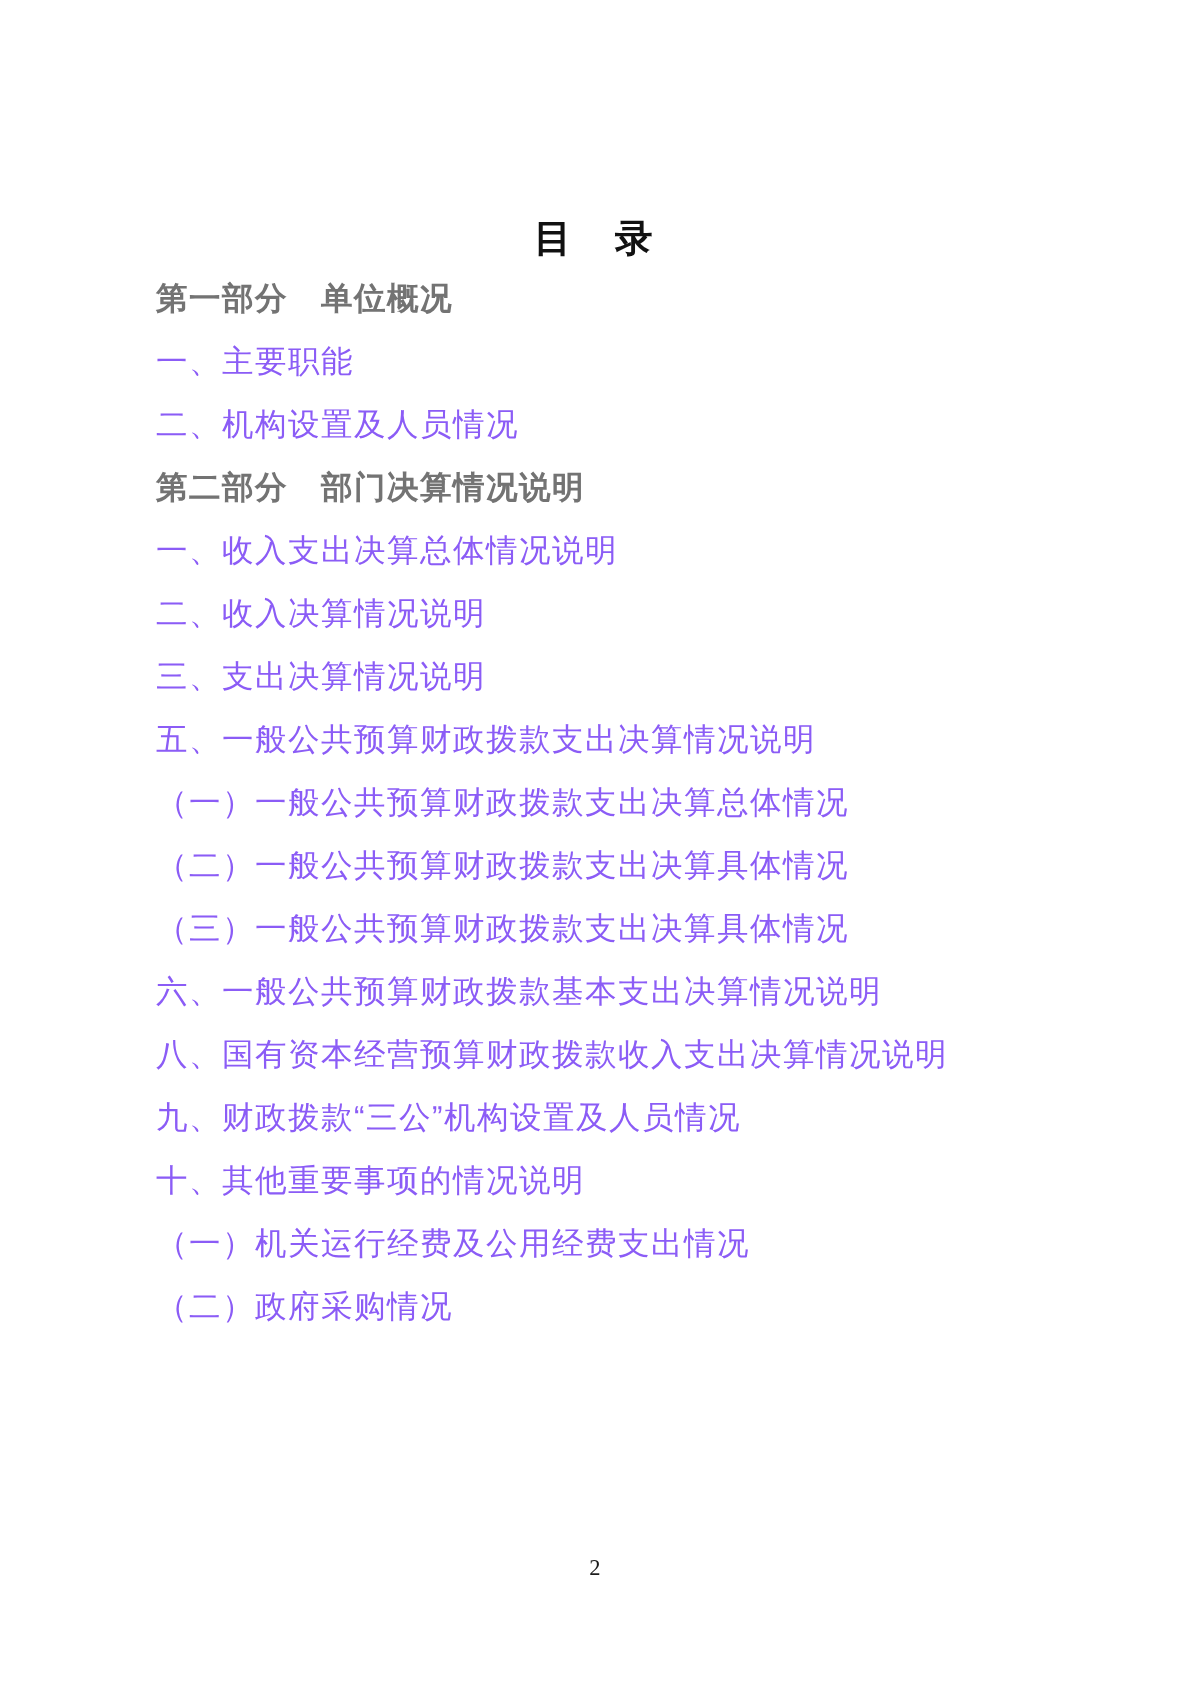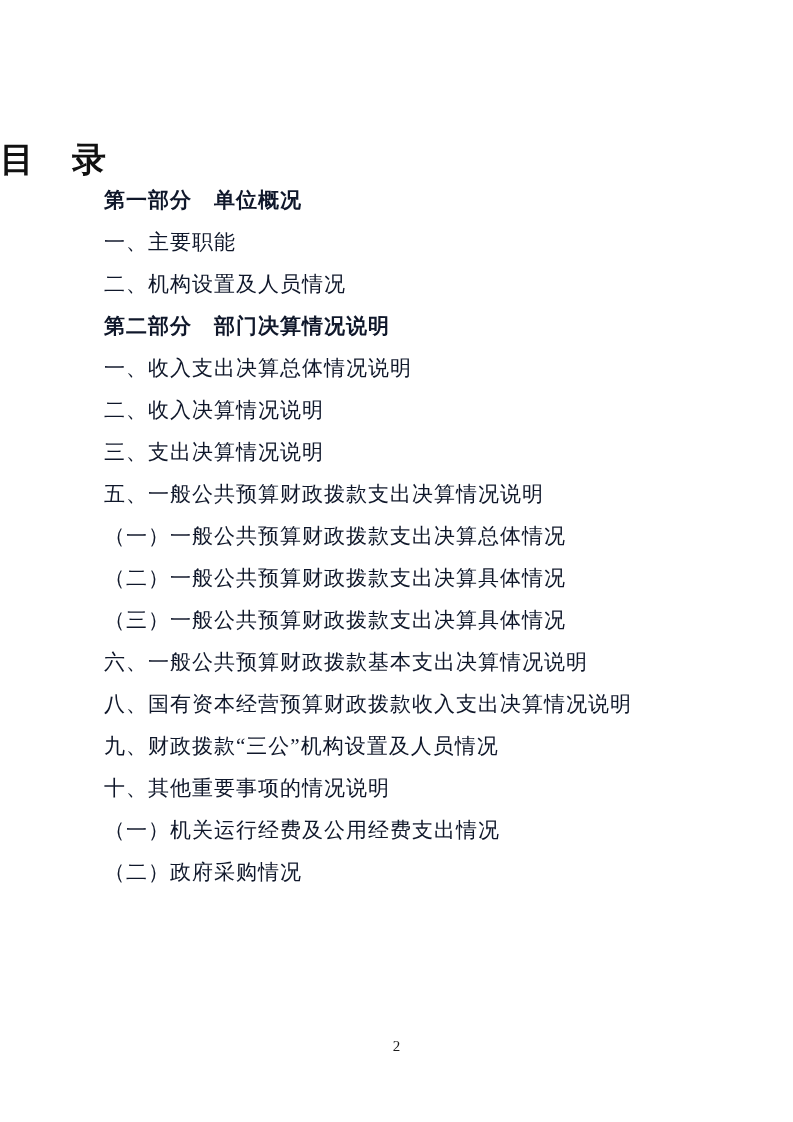--- a/index.html
+++ b/index.html
@@ -15,22 +15,23 @@
     height: 1122px;
     margin: 0 auto;
     background: #ffffff;
     color: #1c1c1c;
     overflow: hidden;
   }
 
   .doc-title {
     padding-top: 142px;
     line-height: 34px;
+    text-align: center;
     font-family: "Liberation Sans", sans-serif;
-    font-size: 34px;
+    font-size: 25px;
     font-weight: 700;
     letter-spacing: 2px;
     color: #111111;
   }
 
   .toc-list {
     padding: 3px 60px 0 104px;
     list-style: none;
   }
 
@@ -38,27 +39,27 @@
     height: 42px;
     line-height: 42px;
     font-size: 21px;
     letter-spacing: 1px;
     white-space: nowrap;
   }
 
   .toc-line.heading {
     font-family: "Liberation Sans", sans-serif;
     font-weight: 700;
-    color: #0f172a;
+    color: #737373;
   }
 
   .toc-line.item {
-    font-family: Liberation Serif, serif;
+    font-family: Liberation Sans, sans-serif;
     font-weight: 400;
-    color: #0f172a;
+    color: #8b5cf6;
   }
 
   .page-number {
     position: absolute;
     left: 0;
     right: 0;
     top: 1038px;
     text-align: center;
     font-size: 15px;
     color: #1c1c1c;

